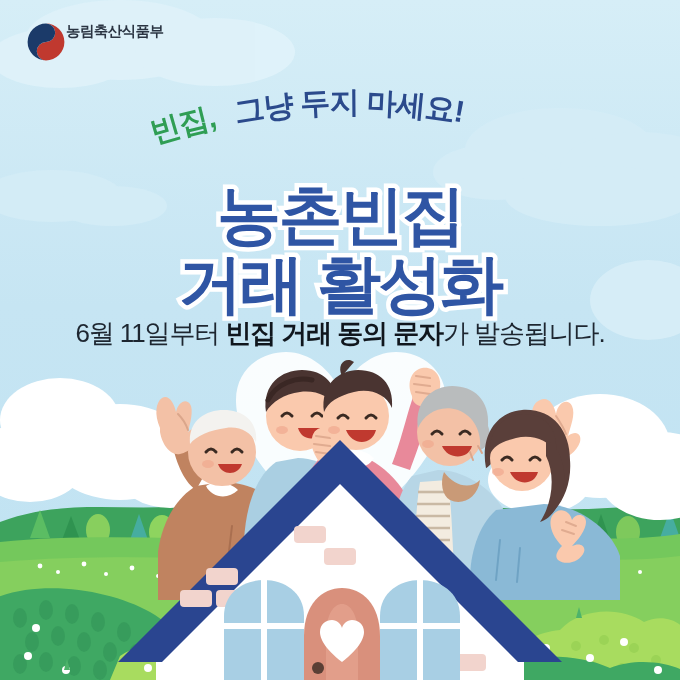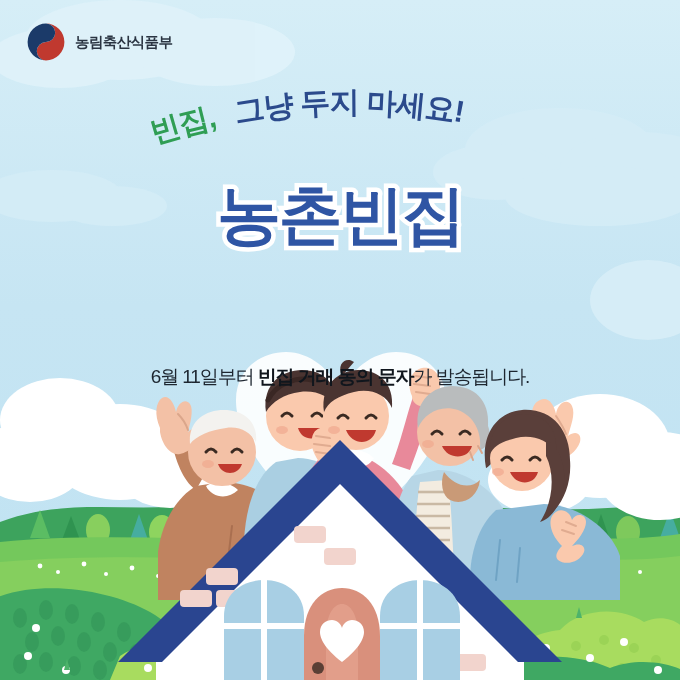--- a/index.html
+++ b/index.html
@@ -7,41 +7,41 @@
     width:680px;height:680px;overflow:hidden;
     font-family:"Liberation Sans","DejaVu Sans",sans-serif;
     background:#c9e7f4;
   }
   .poster{position:relative;width:680px;height:680px;overflow:hidden;background:#c9e7f4;}
 
   
   .sky{position:absolute;inset:0;background:linear-gradient(#d6eef7 0%,#c6e5f3 45%,#bfe2f2 100%);}
 
   
-  .header{position:absolute;left:26px;top:22px;display:flex;align-items:center;gap:9px;z-index:40;}
+  .header{position:absolute;left:26px;top:22px;display:flex;z-index:40;}
   .taeguk{width:40px;height:40px;position:relative;}
   .ministry-name{font-size:14.5px;font-weight:700;color:#2a3442;letter-spacing:-.6px;white-space:nowrap;}
 
   
   .tagline{position:absolute;left:0;top:76px;width:680px;height:72px;z-index:35;}
   .tagline text{font-family:"Liberation Sans","DejaVu Sans",sans-serif;font-weight:700;font-size:30px;letter-spacing:-1px;}
 
   
   .title-wrap{position:absolute;left:0;top:146px;width:680px;text-align:center;z-index:35;}
   .title-line{
     font-size:64px;font-weight:700;color:#2f55a4;letter-spacing:-2.5px;line-height:1.04;
     -webkit-text-stroke:9px #ffffff;paint-order:stroke fill;
     text-shadow:0 3px 0 rgba(255,255,255,.9);
     margin-top:36px;
   }
   .title-line + .title-line{margin-top:2px;}
 
   
   .subtitle{position:absolute;left:0;top:316px;width:680px;text-align:center;z-index:35;
-    font-size:19px;color:#1d2630;letter-spacing:-1.1px;white-space:nowrap;margin-top:48px;}
+    font-size:26px;color:#1d2630;letter-spacing:-1.1px;white-space:nowrap;}
   .subtitle b{font-weight:700;color:#10161d;}
 
   
   .heart-bg{position:absolute;left:236px;top:352px;width:210px;height:190px;z-index:8;}
 
   
   .land{position:absolute;left:0;top:470px;width:680px;height:210px;z-index:12;}
 
   
   .people{position:absolute;left:0;top:340px;width:680px;height:260px;z-index:20;}
@@ -99,20 +99,21 @@
     </text>
     <text fill="#2b4a8c">
       <textPath href="#arcpath" startOffset="23%">
         <tspan>그냥 두지 마세요!</tspan>
       </textPath>
     </text>
   </svg>
 
   <div class="title-wrap">
     <div class="title-line">농촌빈집</div>
+    <div class="title-line">거래 활성화</div>
   </div>
 
   <div class="subtitle">
     <span>6월 11일부터 </span><b>빈집 거래 동의 문자</b><span>가 발송됩니다.</span>
   </div>
 
   <svg class="heart-bg" viewBox="0 0 210 190">
     <path d="M105 188 C 10 120 0 70 0 48 C 0 18 24 0 50 0 C 74 0 95 18 105 40 C 115 18 136 0 160 0 C 186 0 210 18 210 48 C 210 70 200 120 105 188 Z" fill="#ffffff" opacity=".9"></path>
   </svg>
 

